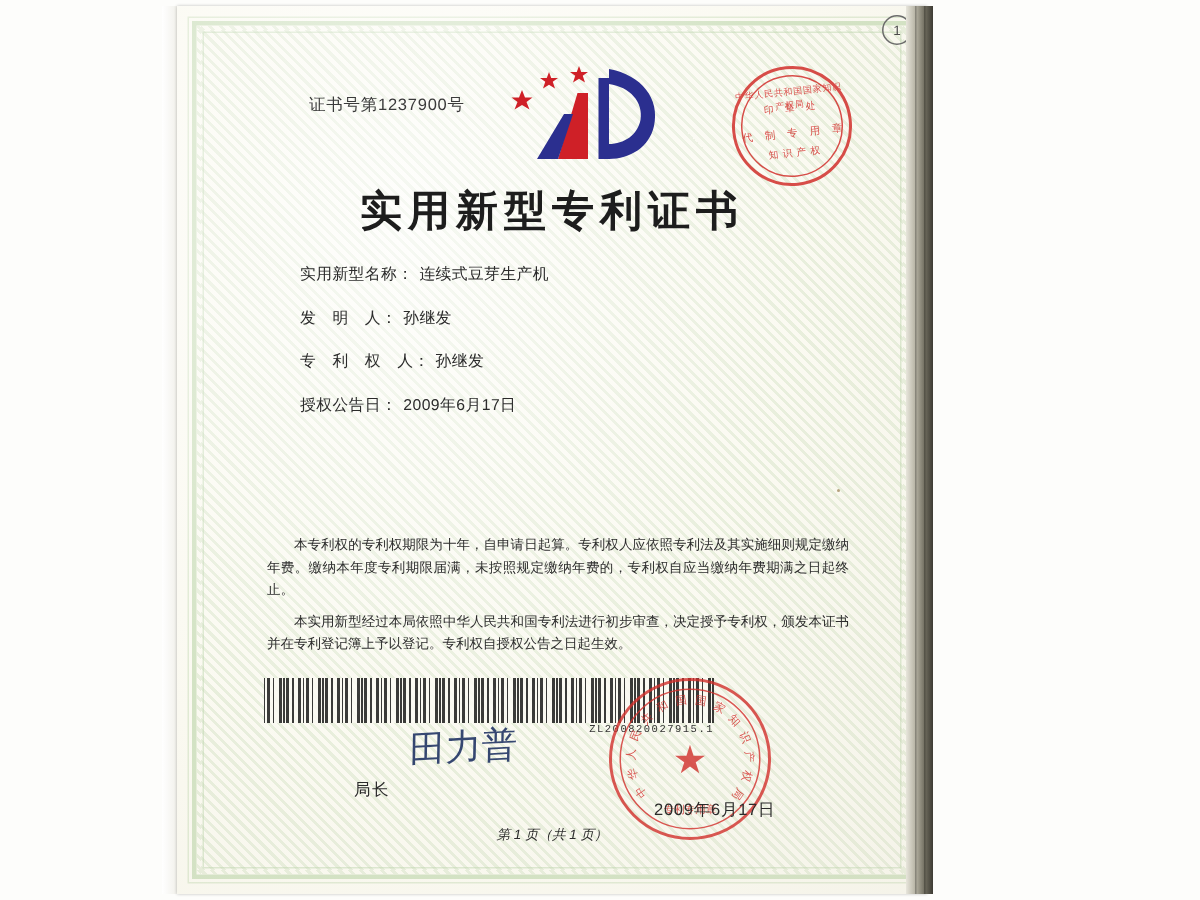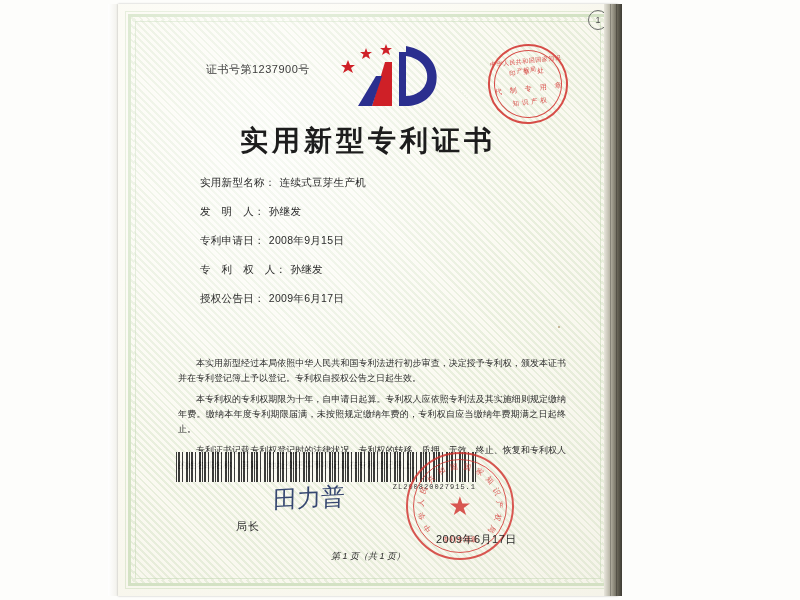--- a/index.html
+++ b/index.html
@@ -388,39 +388,34 @@
     <div class="fields">
       <div class="field-row">
         <span class="field-label">实用新型名称：</span>
         <span class="field-value">连续式豆芽生产机</span>
       </div>
       <div class="field-row">
         <span class="field-label">发　明　人：</span>
         <span class="field-value">孙继发</span>
       </div>
       <div class="field-row">
-        <span class="field-label">专利申请日：</span>
-        <span class="field-value">2008年9月15日</span>
-      </div>
-      <div class="field-row">
         <span class="field-label">专　利　权　人：</span>
         <span class="field-value">孙继发</span>
       </div>
       <div class="field-row">
         <span class="field-label">授权公告日：</span>
         <span class="field-value">2009年6月17日</span>
       </div>
     </div>
 
     <div class="dot"></div>
 
     <div class="paras">
+      <div class="para">本专利权的专利权期限为十年，自申请日起算。专利权人应依照专利法及其实施细则规定缴纳年费。缴纳本年度专利期限届满，未按照规定缴纳年费的，专利权自应当缴纳年费期满之日起终止。</div>
       <div class="para">本实用新型经过本局依照中华人民共和国专利法进行初步审查，决定授予专利权，颁发本证书并在专利登记簿上予以登记。专利权自授权公告之日起生效。</div>
-      <div class="para">本专利权的专利权期限为十年，自申请日起算。专利权人应依照专利法及其实施细则规定缴纳年费。缴纳本年度专利期限届满，未按照规定缴纳年费的，专利权自应当缴纳年费期满之日起终止。</div>
-      <div class="para">专利证书记载专利权登记时的法律状况。专利权的转移、质押、无效、终止、恢复和专利权人的姓名或名称、国籍、地址变更等事项记载在专利登记簿上。</div>
     </div>
 
     <div class="barcode"></div>
     <div class="barcode-text">ZL200820027915.1</div>
 
     <div class="director-label">局长</div>
     <div class="signature">田力普</div>
 
     <div class="stamp-main">
       <div class="ring2"></div>

